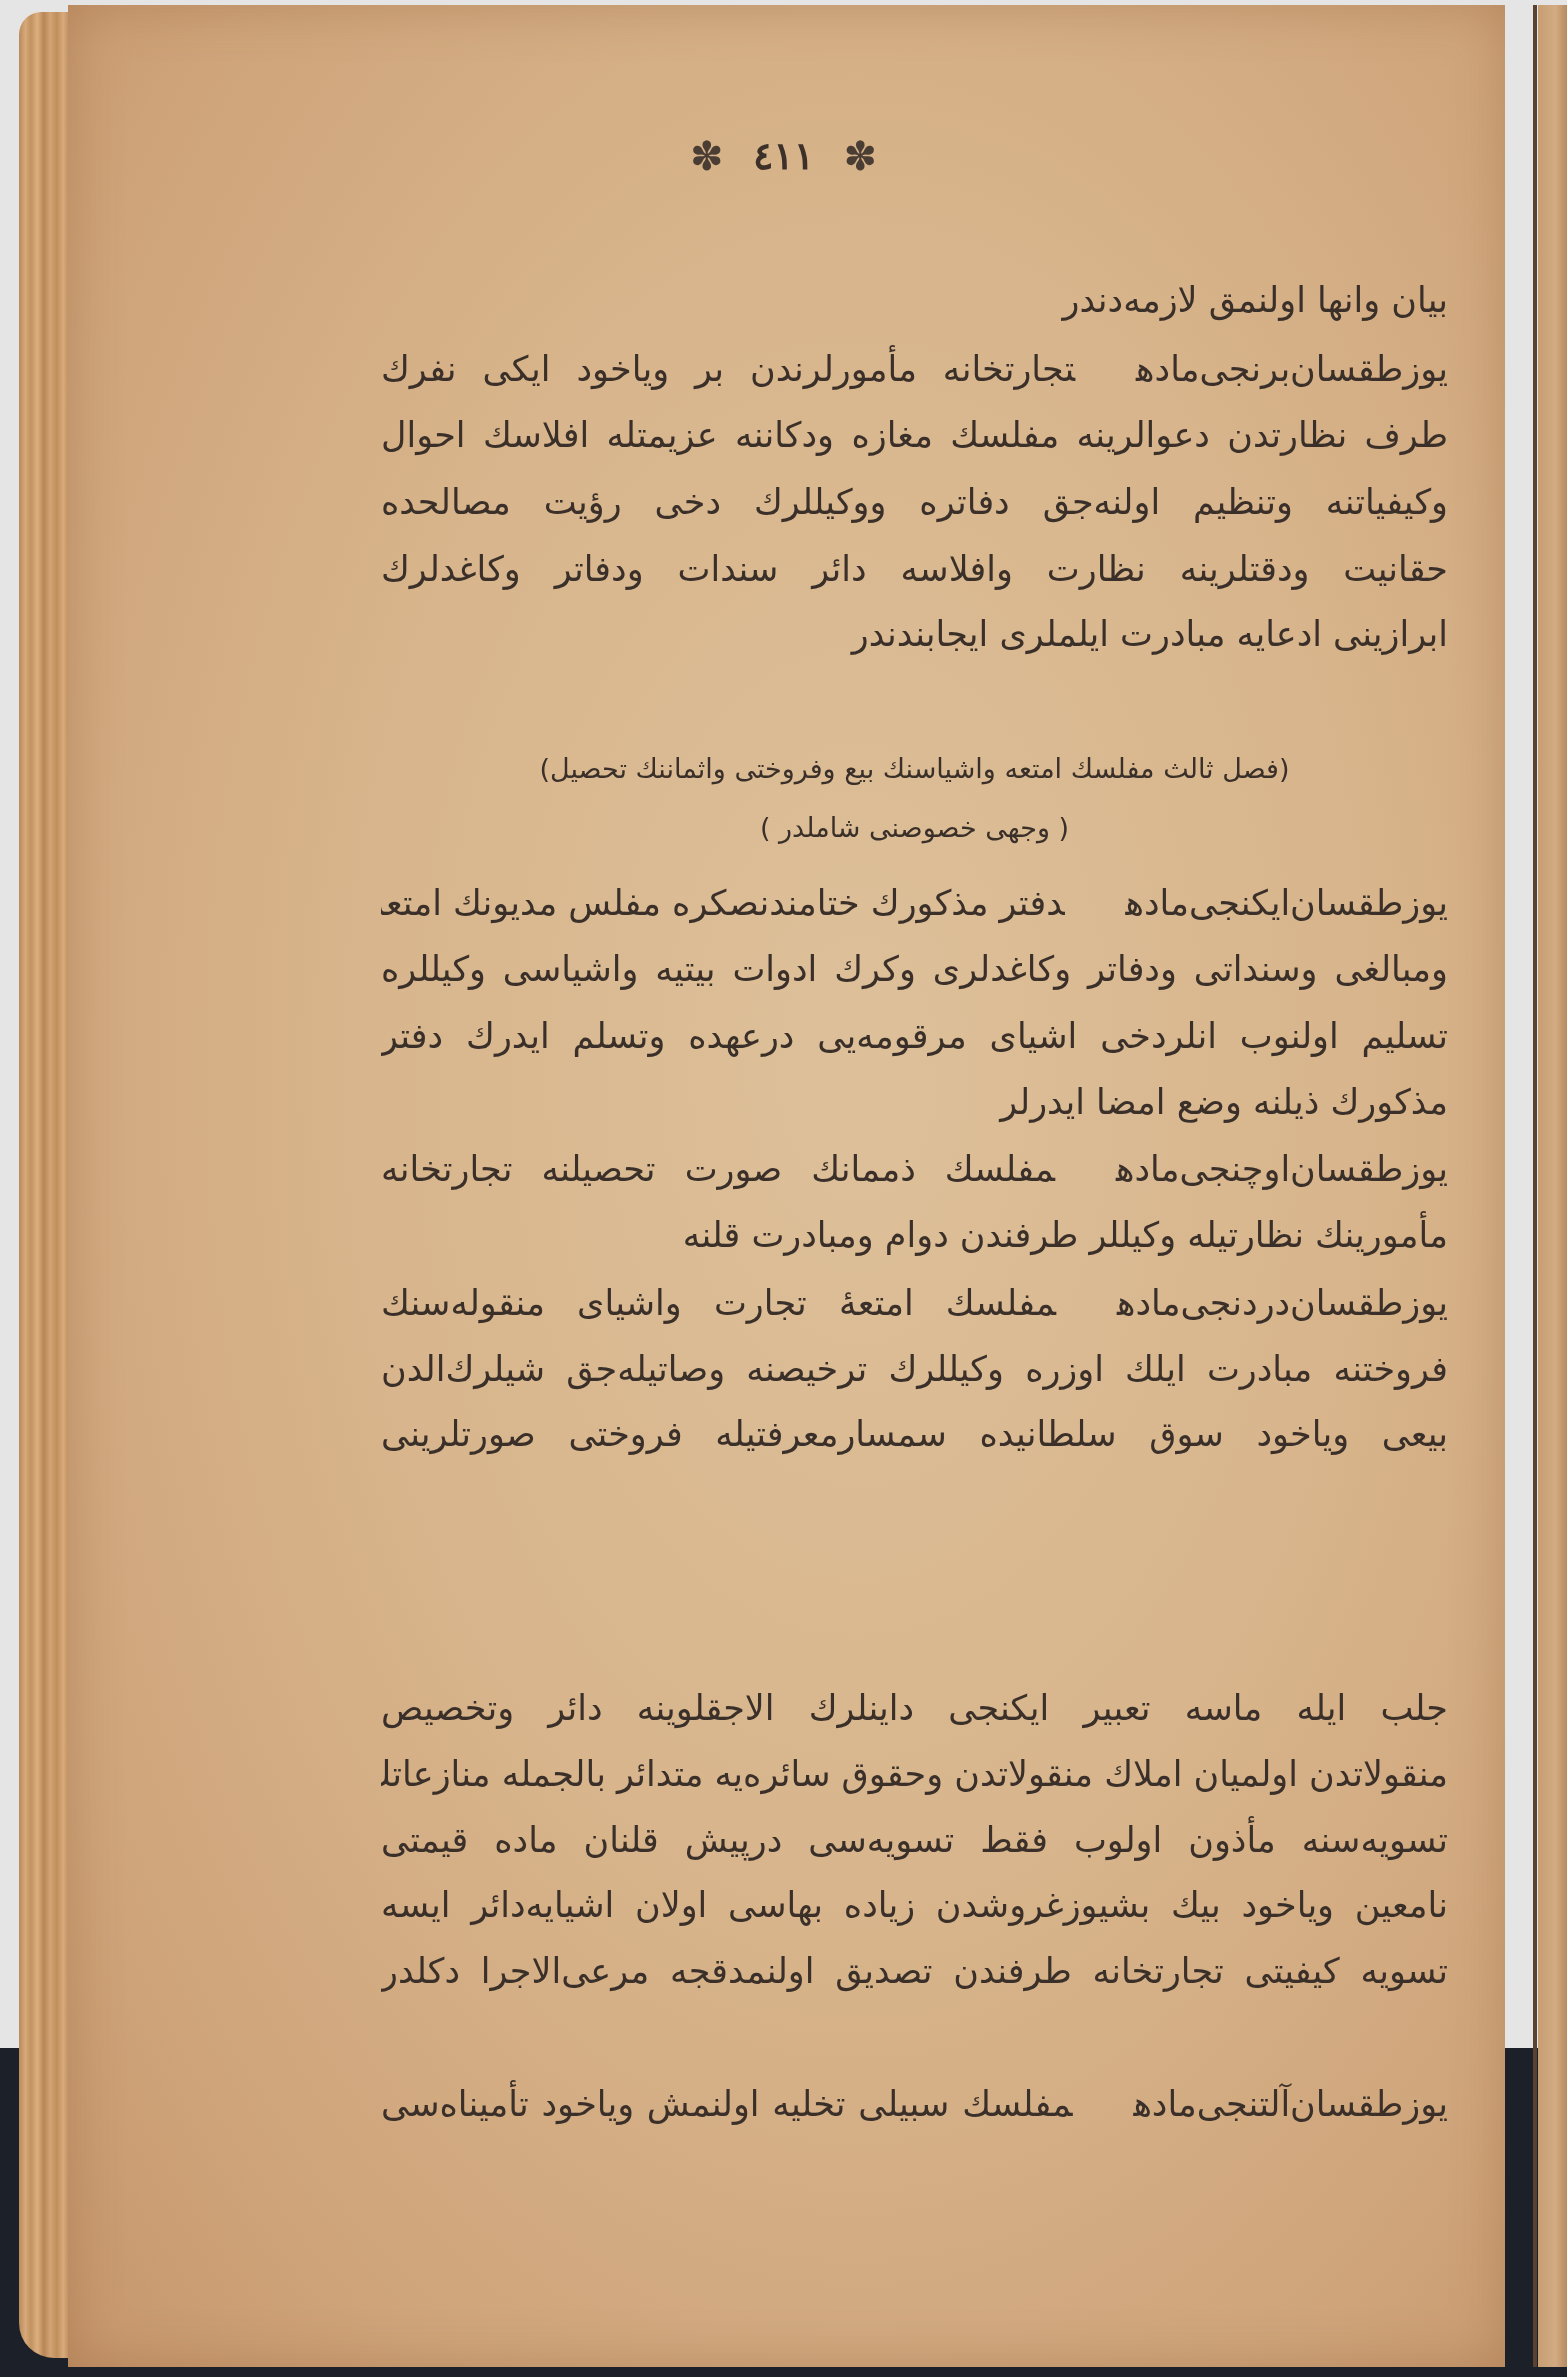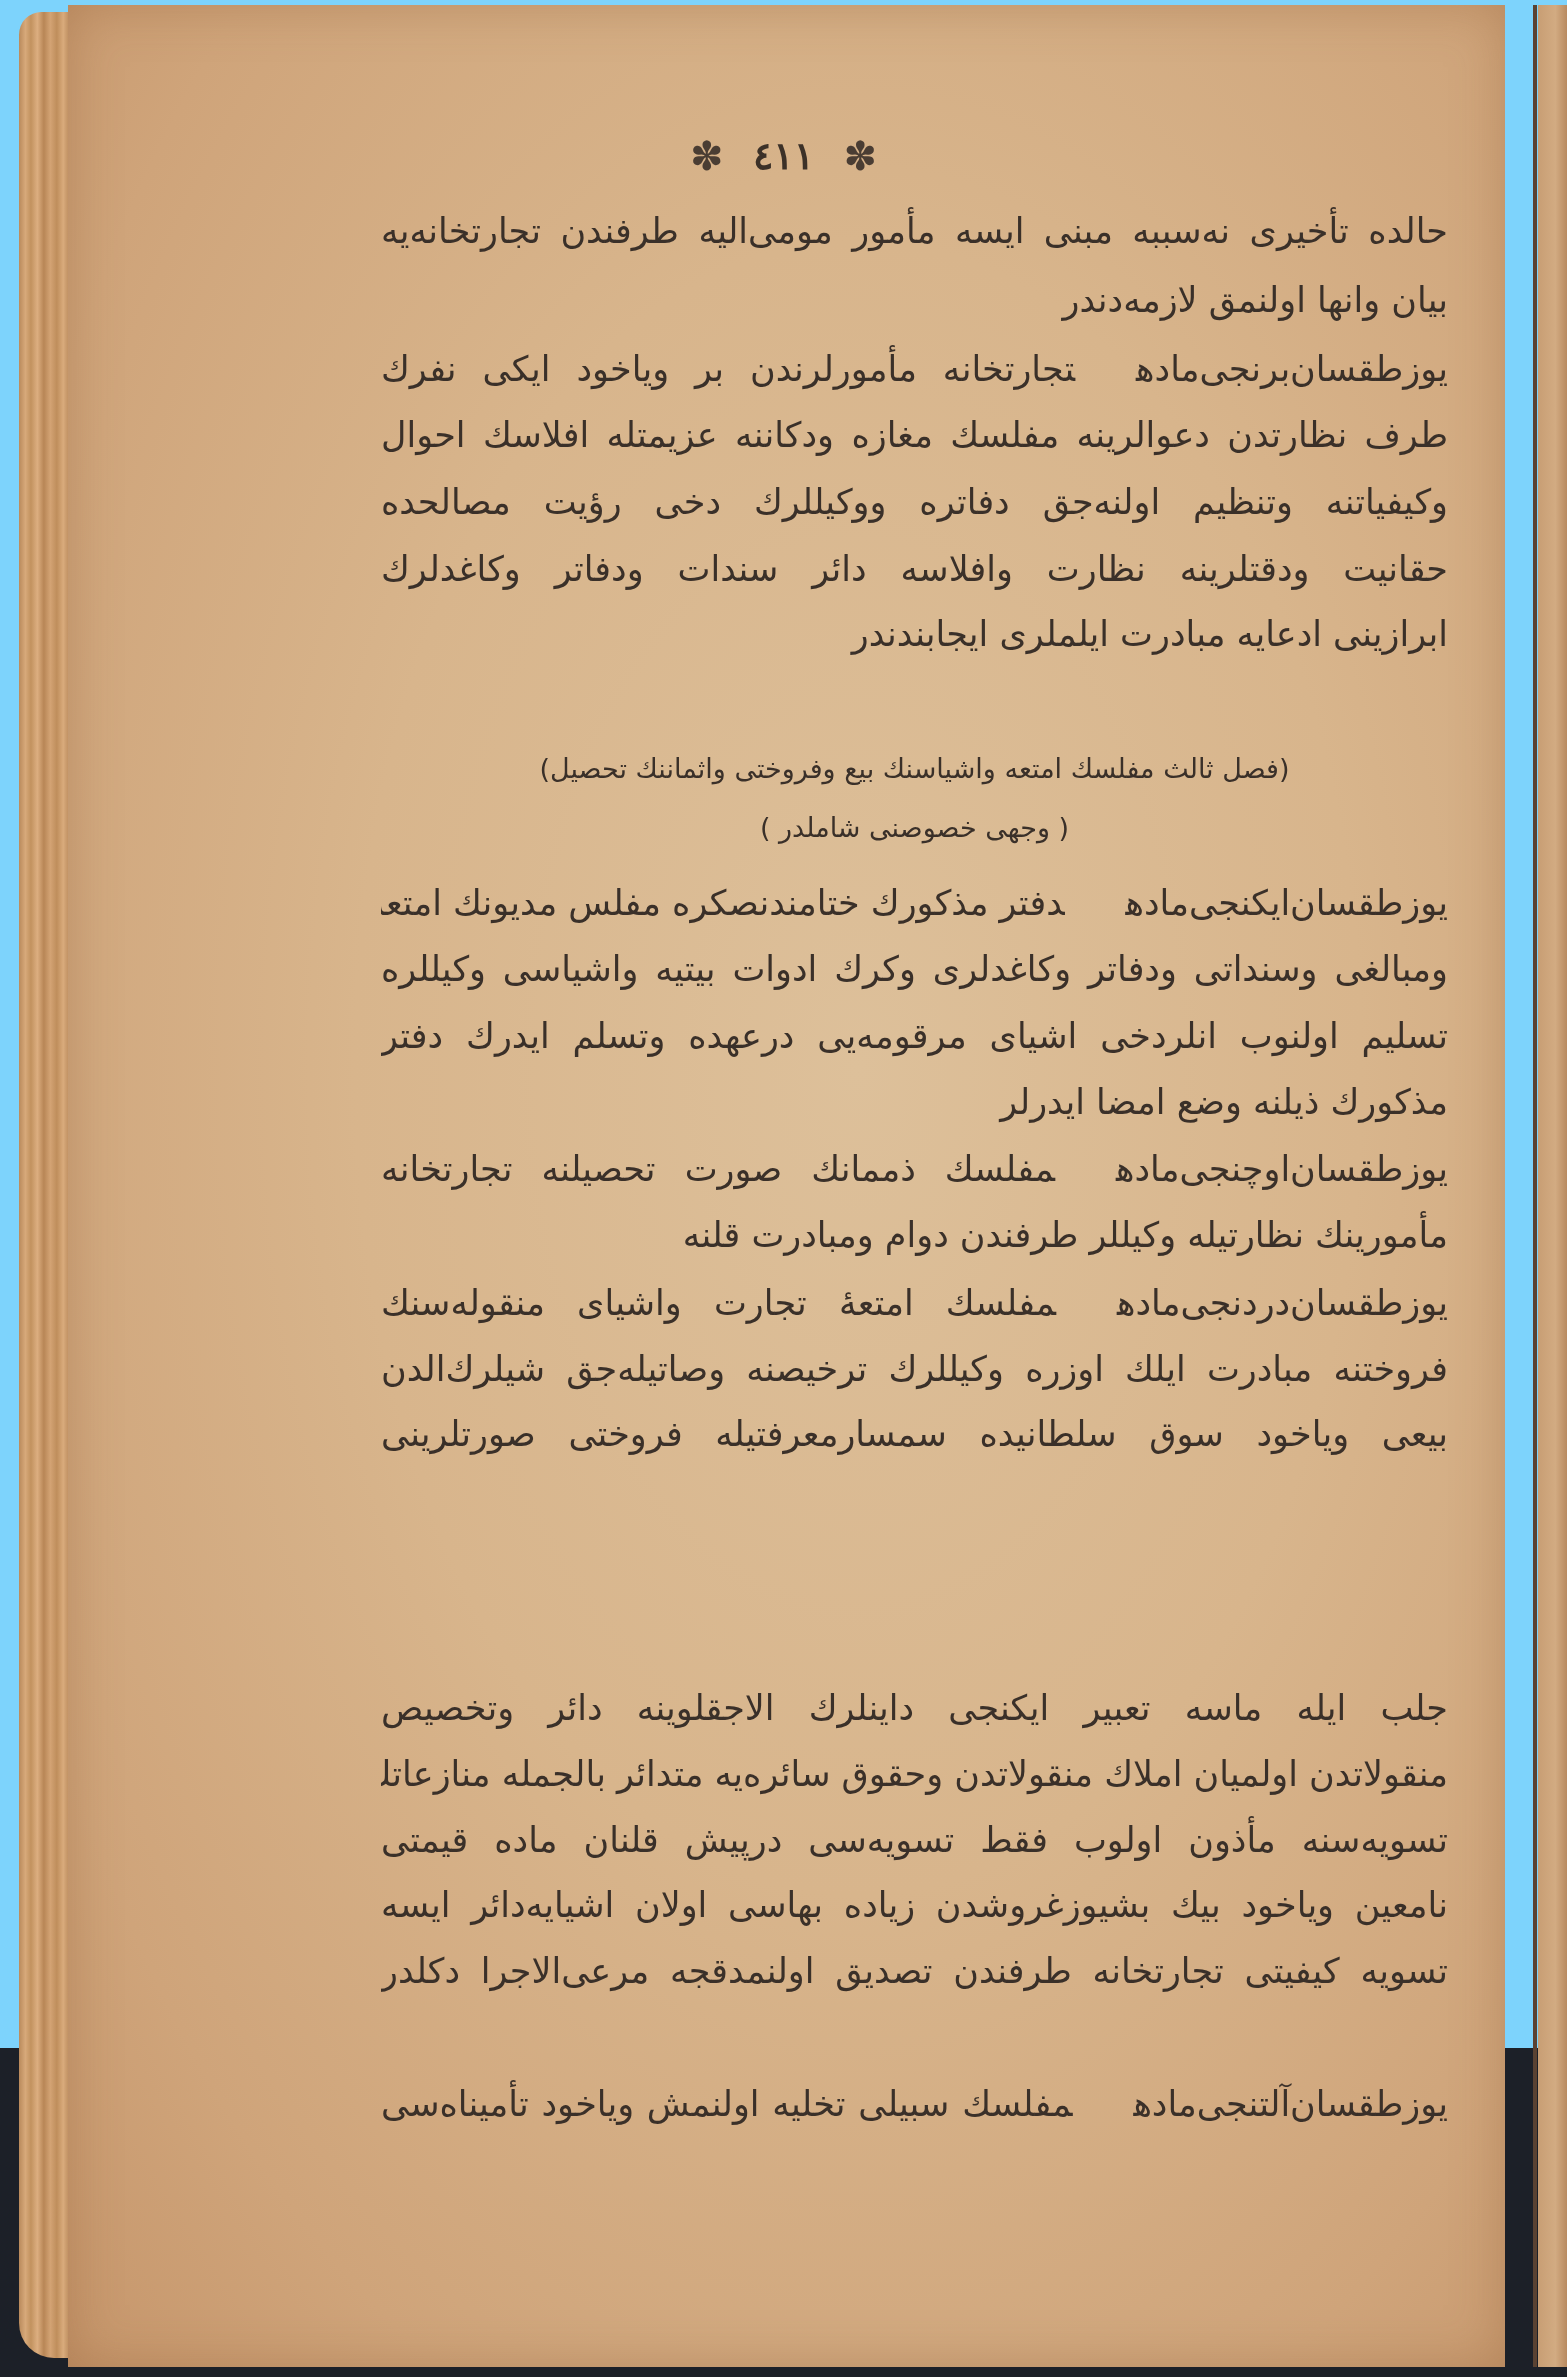--- a/index.html
+++ b/index.html
@@ -7,21 +7,21 @@
       padding: 0;
       width: 1567px;
       height: 2377px;
       overflow: hidden;
       background: #1c2028;
     }
     .scan {
       position: absolute;
       left: 0; top: 0;
       width: 1567px; height: 2048px;
-      background: #7dd3fc;
+      background: #e5e5e5;
     }
     
     .book-edge {
       position: absolute;
       left: 19px; top: 12px;
       width: 54px; height: 2346px;
       border-radius: 22.5px 0 0 35px;
       background: linear-gradient(90deg,
         #b98a5c 0%, #d7a97a 12%, #c2925f 22%, #dcae80 34%,
         #b88656 46%, #d3a374 58%, #bf8e5c 70%, #d9ab7c 82%, #a9794c 100%);
@@ -104,21 +104,20 @@
   <div class="page"></div>
   <div class="gutter-line"></div>
   <div class="spine-strip"></div>
 
   <div class="header">
     <span class="orn">✽</span>
     <span class="pg">٤١١</span>
     <span class="orn">✽</span>
   </div>
 
-  <div class="line justify" style="top:201px">حالده تأخیری نه‌سببه مبنی ایسه مأمور مومی‌الیه طرفندن تجارتخانه‌یه</div>
   <div class="line start" style="top:270px">بیان وانها اولنمق لازمه‌دندر</div>
 
   <div class="line justify" style="top:339px">
     <span class="art">یوزطقسان‌برنجی‌ماده</span><span>تجارتخانه مأمورلرندن بر ویاخود ایکی نفرك</span>
   </div>
   <div class="line justify" style="top:405px">طرف نظارتدن دعوالرینه مفلسك مغازه ودکاننه عزیمتله افلاسك احوال</div>
   <div class="line justify" style="top:472px">وکیفیاتنه وتنظیم اولنه‌جق دفاتره ووکیللرك دخی رؤیت مصالحده</div>
   <div class="line justify" style="top:539px">حقانیت ودقتلرینه نظارت وافلاسه دائر سندات ودفاتر وکاغدلرك</div>
   <div class="line start" style="top:604px">ابرازینی ادعایه مبادرت ایلملری ایجابندندر</div>
 

